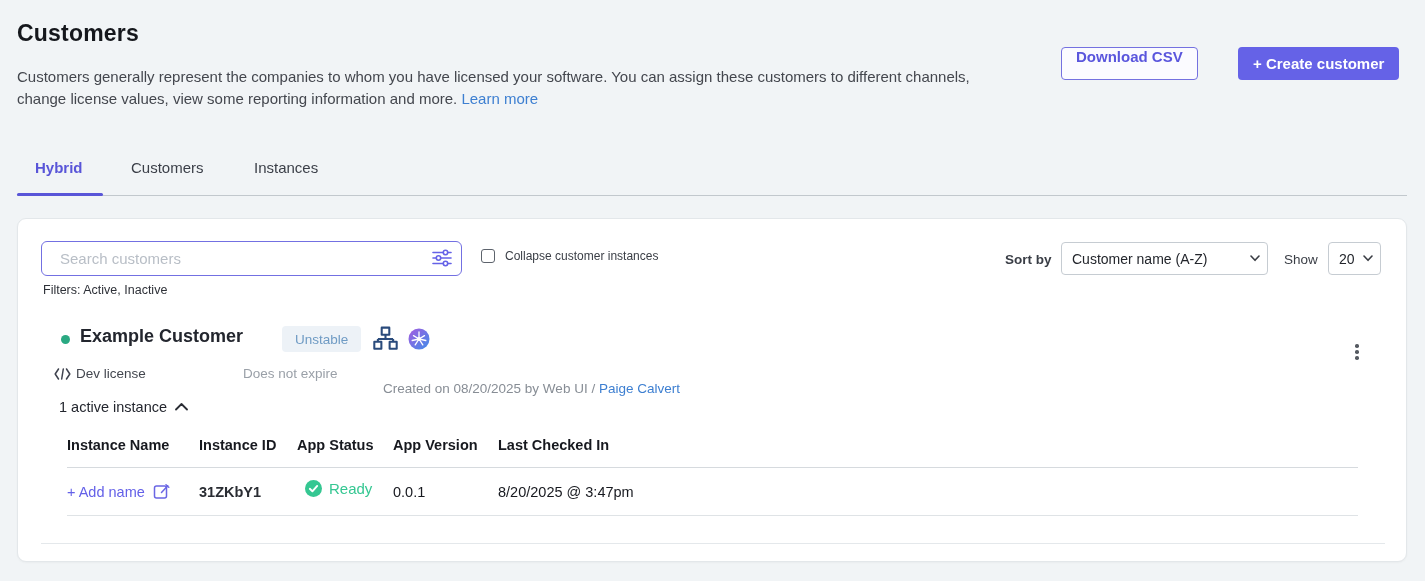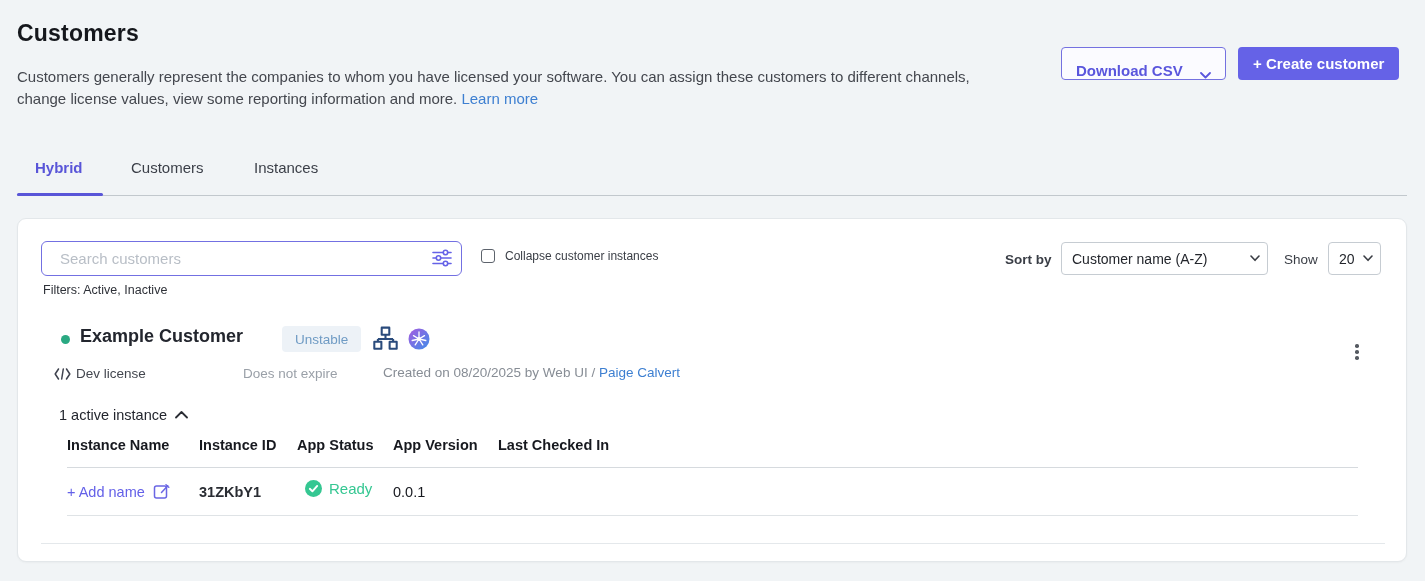--- a/index.html
+++ b/index.html
@@ -9,24 +9,25 @@
     background:#f1f4f6;
     font-family:"Liberation Sans", sans-serif;
     color:#1b1e24;
   }
   
   .page-title { position:absolute; left:17px; top:20px; font-size:23px; font-weight:700; color:#15171c; letter-spacing:.2px; }
   .page-desc  { position:absolute; left:17px; top:66px; width:962px; font-size:15px; line-height:22px; color:#44474e; }
   .learn-more { color:#3d7fd1; text-decoration:none; cursor:pointer; }
   .btn-outline {
     position:absolute; left:1061px; top:47px; height:33px; padding:0 14px;
-    display:inline-flex; align-items:flex-end; gap:17px;
+    display:inline-flex; align-items:flex-start; gap:17px;
     background:#fbfbff; border:1px solid #7471e0; border-radius:4px;
     color:#5a56dd; font-size:15px; font-weight:700; cursor:pointer;
     font-family:"Liberation Sans", sans-serif;
+    flex-direction:column;
   }
   .btn-solid {
     position:absolute; left:1238px; top:47px; height:33px; padding:12px 15px;
     display:inline-flex; align-items:center;
     background:#6562e7; border:none; border-radius:4px;
     color:#ffffff; font-size:15px; font-weight:700; cursor:pointer;
     font-family:"Liberation Sans", sans-serif;
   }
   
   .tabs-divider { position:absolute; left:17px; top:195px; width:1390px; height:1px; background:#c2c8cd; }
@@ -73,23 +74,23 @@
     font-size:13.5px; color:#6f9bc4;
   }
   .icon-sitemap { position:absolute; left:355px; top:107px; }
   .icon-k8s { position:absolute; left:390px; top:109px; }
   .kebab-btn { position:absolute; left:1328px; top:120px; width:22px; height:26px; background:none; border:none; cursor:pointer; }
   .kebab-btn .d { display:block; width:3.5px; height:3.5px; border-radius:50%; background:#555a61; margin:2.5px auto; }
   .lic-row { position:absolute; left:36px; top:146px; height:18px; }
   .icon-code { position:absolute; left:0; top:2px; }
   .lic-type { position:absolute; left:22px; top:1px; font-size:13.5px; color:#43474f; white-space:nowrap; }
   .lic-expire { position:absolute; left:189px; top:1px; font-size:13.5px; color:#9aa0a8; white-space:nowrap; }
-  .lic-created { position:absolute; left:329px; top:0; font-size:13.5px; color:#878d95; white-space:nowrap; }
+  .lic-created { position:absolute; left:329px; top:16px; font-size:13.5px; color:#878d95; white-space:nowrap; }
   .lic-created a { color:#3d7fd1; text-decoration:none; cursor:pointer; }
-  .inst-toggle { position:absolute; left:41px; top:180px; display:flex; align-items:center; gap:8px; background:none; border:none; cursor:pointer; font-family:"Liberation Sans", sans-serif;margin-top:8px; }
+  .inst-toggle { position:absolute; left:41px; top:180px; display:flex; align-items:center; gap:8px; background:none; border:none; cursor:pointer; font-family:"Liberation Sans", sans-serif; }
   .inst-toggle .txt { font-size:14.5px; color:#23262e; }
   
   .instances { position:absolute; left:49px; top:218px; width:1291px; }
   .thead { display:flex; font-size:14.5px; font-weight:700; color:#17191f; padding-bottom:14px; border-bottom:1px solid #d6dade; }
   .trow  { display:flex; align-items:center; height:48px; border-bottom:1px solid #dfe3e6; font-size:14.5px; color:#17191f; }
   .c1 { width:132px; } .c2 { width:98px; } .c3 { width:96px; } .c4 { width:105px; } .c5 { flex:1; }
   .add-name { display:inline-flex; align-items:center; gap:8px; color:#6461e8; font-size:14.5px; background:none; border:none; cursor:pointer; font-family:"Liberation Sans", sans-serif; padding:0; }
   .inst-id { font-weight:600; color:#2a2d33; }
   .status-ready { display:inline-flex; align-items:center; gap:7px; color:#35c792; font-size:15px; margin-top:-3px;padding-left:8px;}
   .section-divider { position:absolute; left:23px; top:324px; width:1344px; height:1px; background:#e4e8eb; }
@@ -238,18 +239,19 @@
         <span class="c3">
           <span class="status-ready">
             <svg width="17" height="17" viewBox="0 0 17 17">
               <circle cx="8.5" cy="8.5" r="8.5" fill="#35c792"></circle>
               <polyline points="4.8,8.8 7.4,11.3 12.2,5.9" fill="none" stroke="#ffffff" stroke-width="1.9" stroke-linecap="round" stroke-linejoin="round"></polyline>
             </svg>
             <span>Ready</span>
           </span>
         </span>
         <span class="c4">0.0.1</span>
+        <span class="c5">8/20/2025 @ 3:47pm</span>
       </div>
     </div>
 
     <div class="section-divider"></div>
   </div>
 </div>
 
 </body></html>

